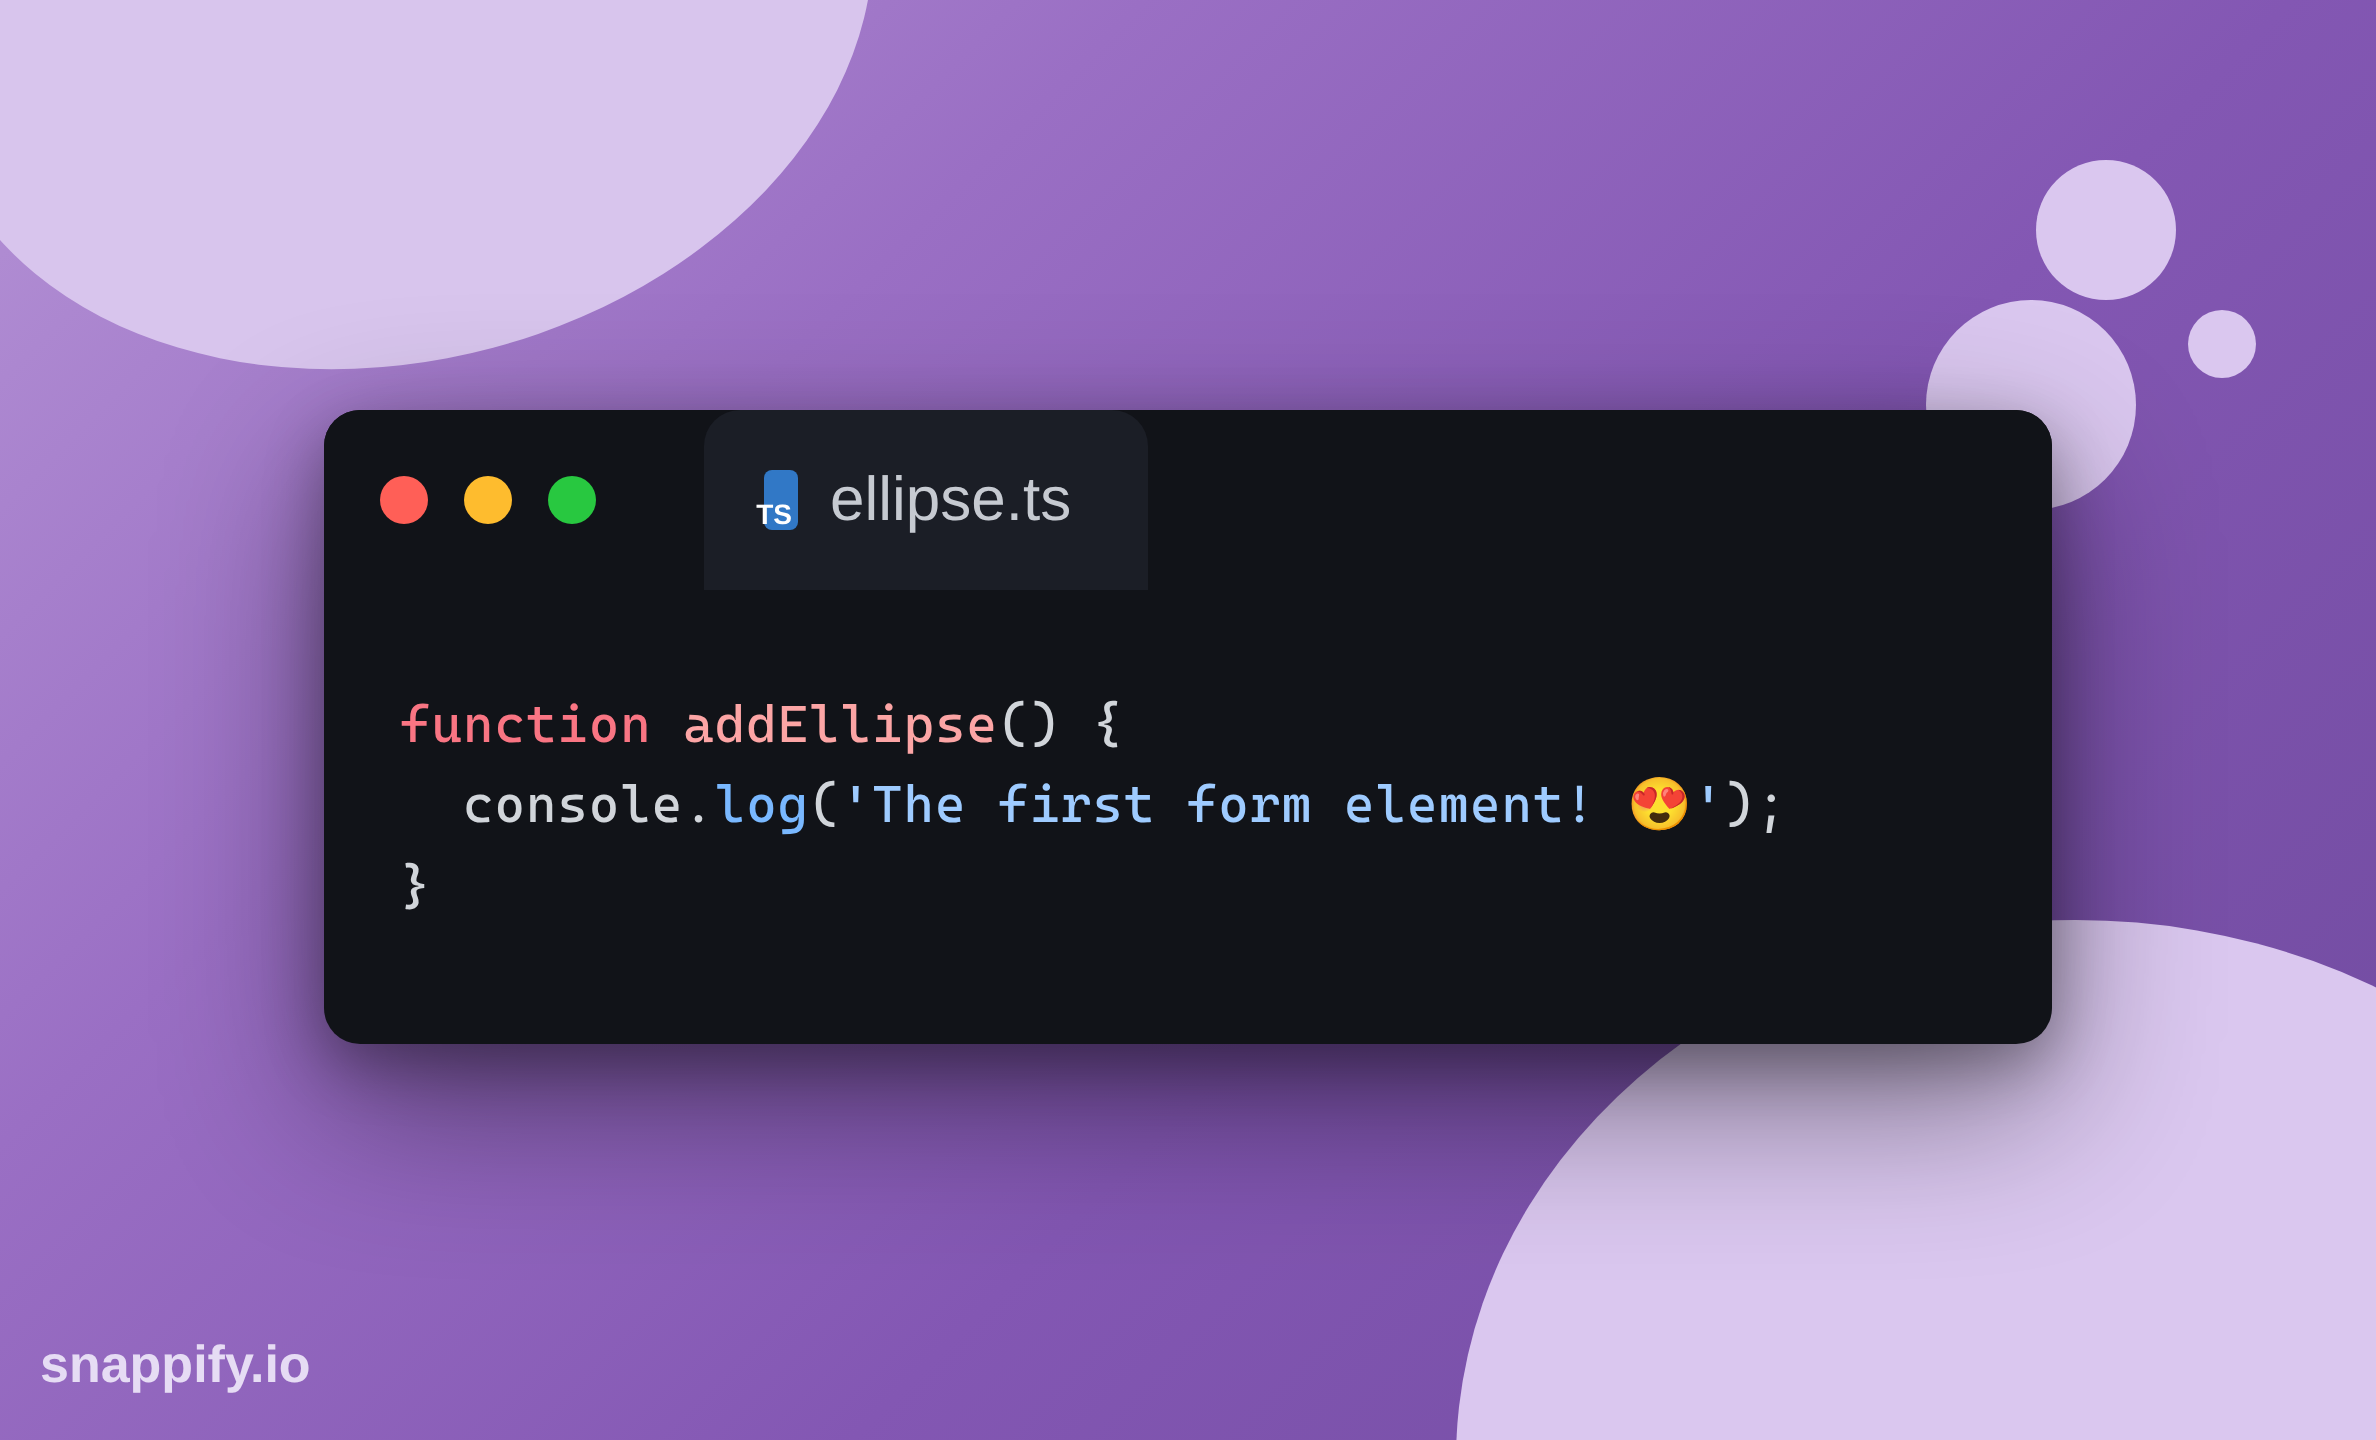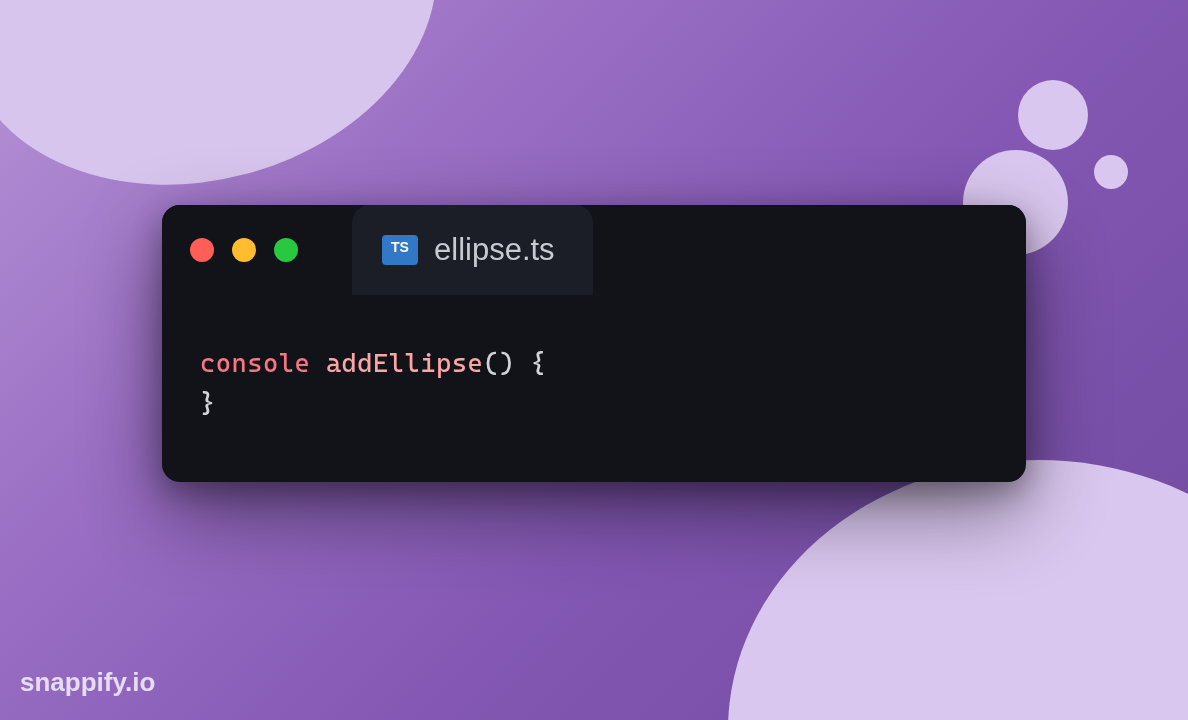--- a/index.html
+++ b/index.html
@@ -110,28 +110,28 @@
       height: 90px;
       display: flex;
       align-items: center;
       padding: 0 38px 0 30px;
       background: #1b1e26;
       border-radius: 18px 18px 0 0;
       gap: 16px;
     }
     
     .ts-icon {
-      width: 36px;
+      width: 17px;
       height: 30px;
       background: #3178c6;
       border-radius: 4px;
       display: flex;
       align-items: flex-end;
-      justify-content: center;
-      padding: 10px 3px;
+      justify-content: flex-end;
+      padding: 0 3px;
       color: white;
       font-size: 14px;
       font-weight: bold;
       font-family: Arial, sans-serif;
     }
     
     .tab-title {
       color: #c6cad1;
       font-size: 31px;
       font-weight: 400;
@@ -183,18 +183,19 @@
       <div class="traffic-light green"></div>
     </div>
     <div class="tab">
       <div class="ts-icon">
           <span>TS</span>
         </div>
       <span class="tab-title">ellipse.ts</span>
     </div>
   </div>
   <div class="code-content">
-    <div class="code-line"><span class="tok-keyword">console</span><span class="tok-punct"> </span><span class="tok-function">addEllipse</span><span class="tok-punct">() {</span></div>
+    <div class="code-line"><span class="tok-keyword">function</span><span class="tok-punct"> </span><span class="tok-function">addEllipse</span><span class="tok-punct">() {</span></div>
+    <div class="code-line"><span class="tok-punct">  </span><span class="tok-object">console</span><span class="tok-punct">.</span><span class="tok-method">log</span><span class="tok-punct">(</span><span class="tok-string">'The first form element! 😍'</span><span class="tok-punct">);</span></div>
     <div class="code-line"><span class="tok-punct">}</span></div>
   </div>
 </div>
 
 <div class="watermark">snappify.io</div>
 
 </body></html>

